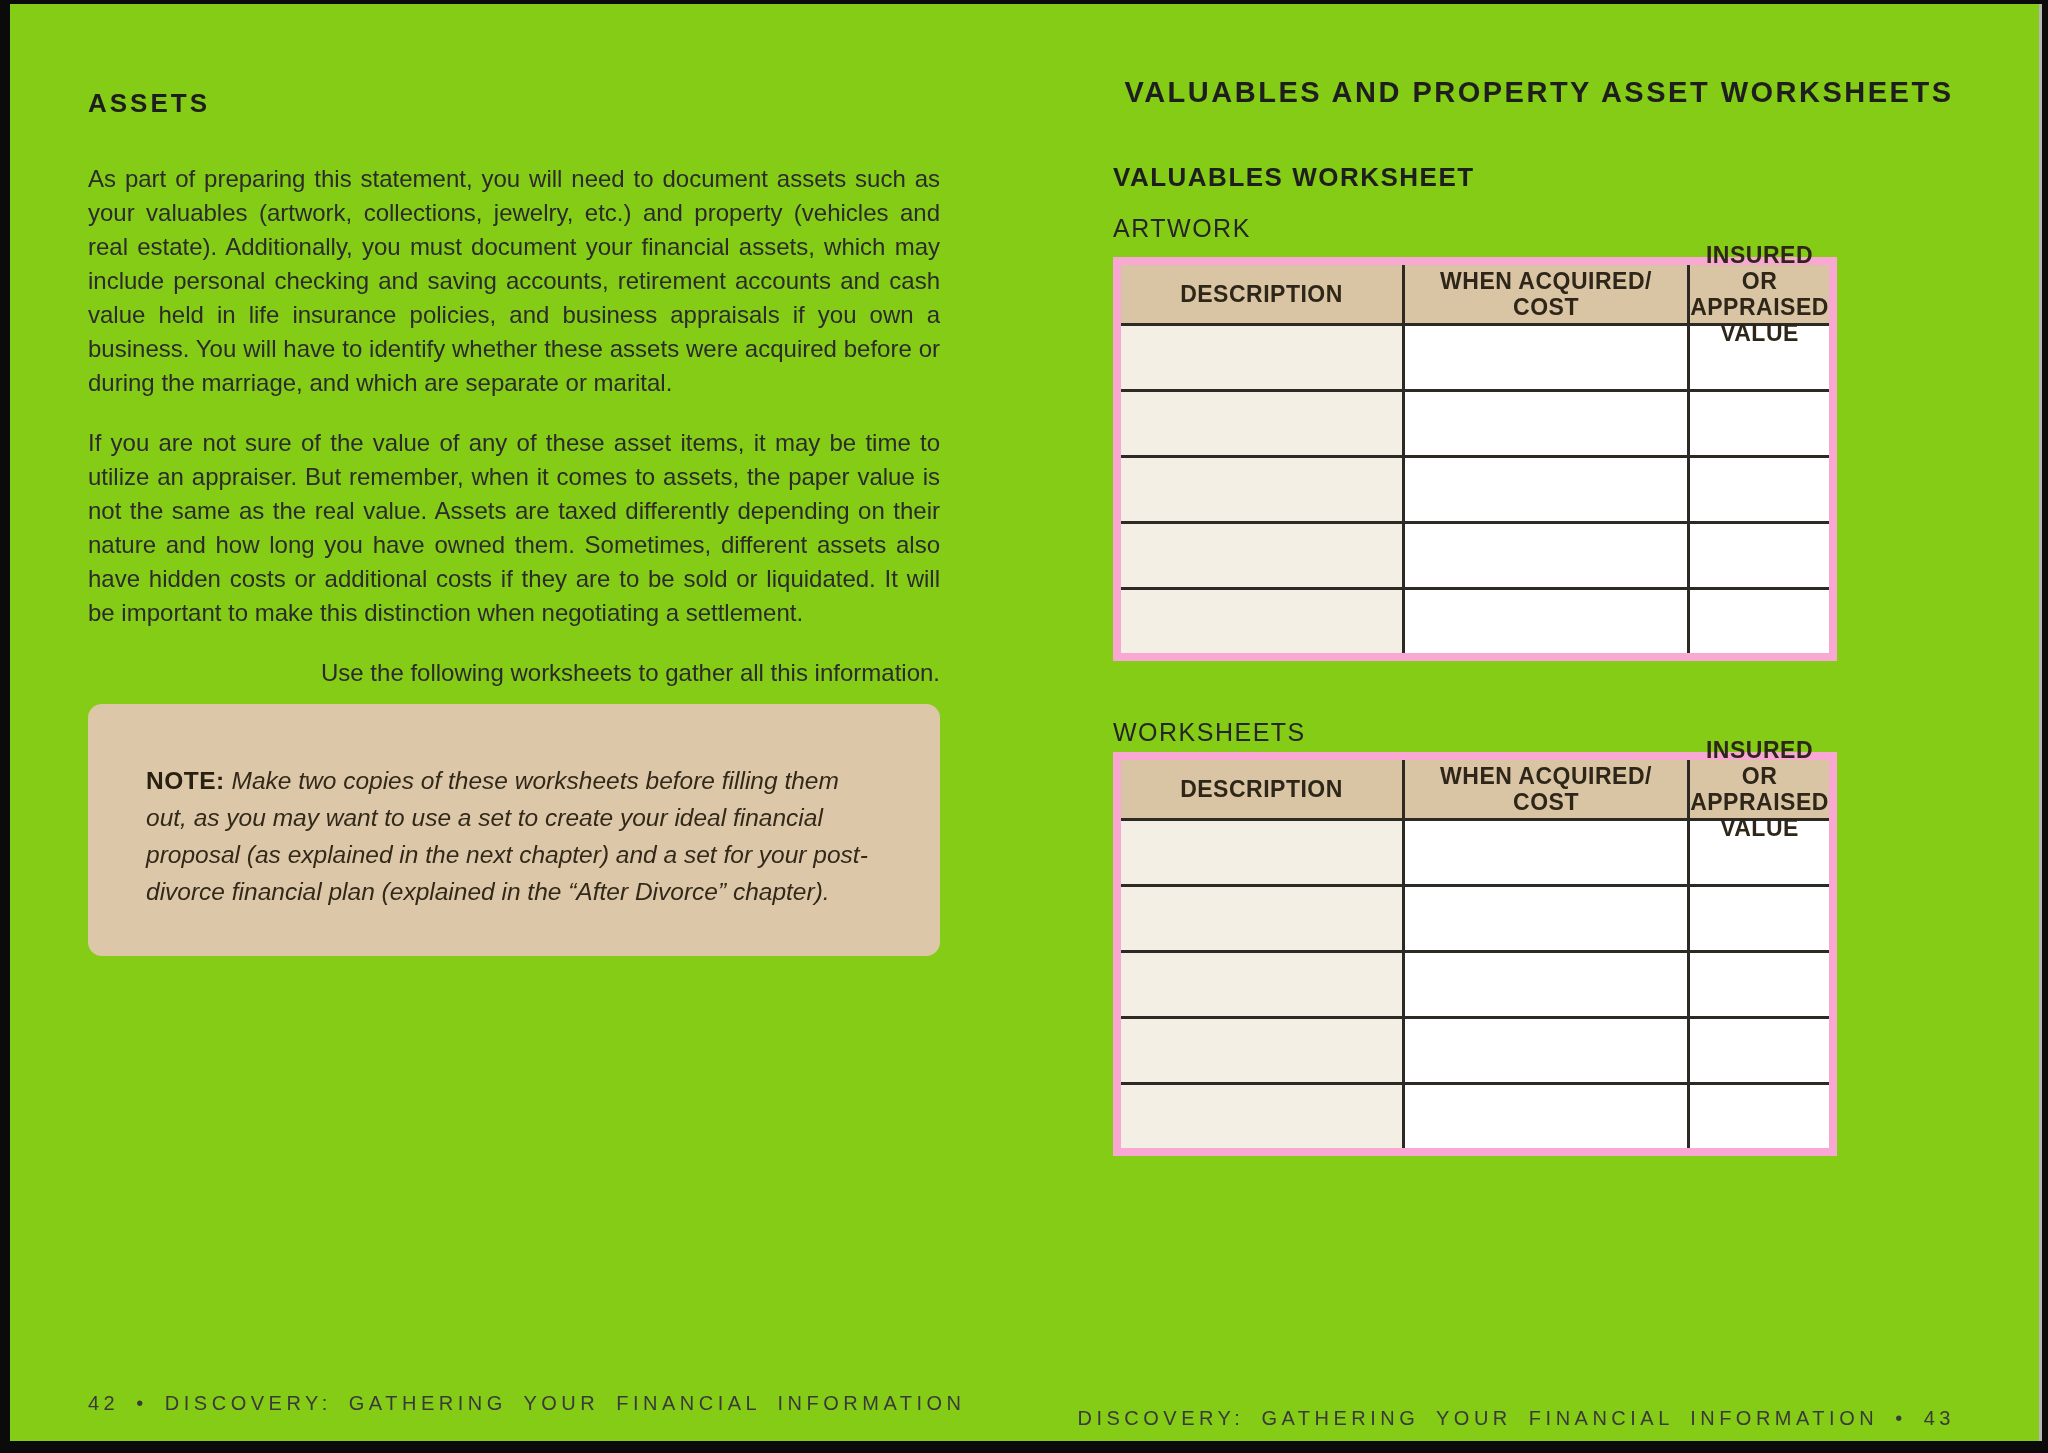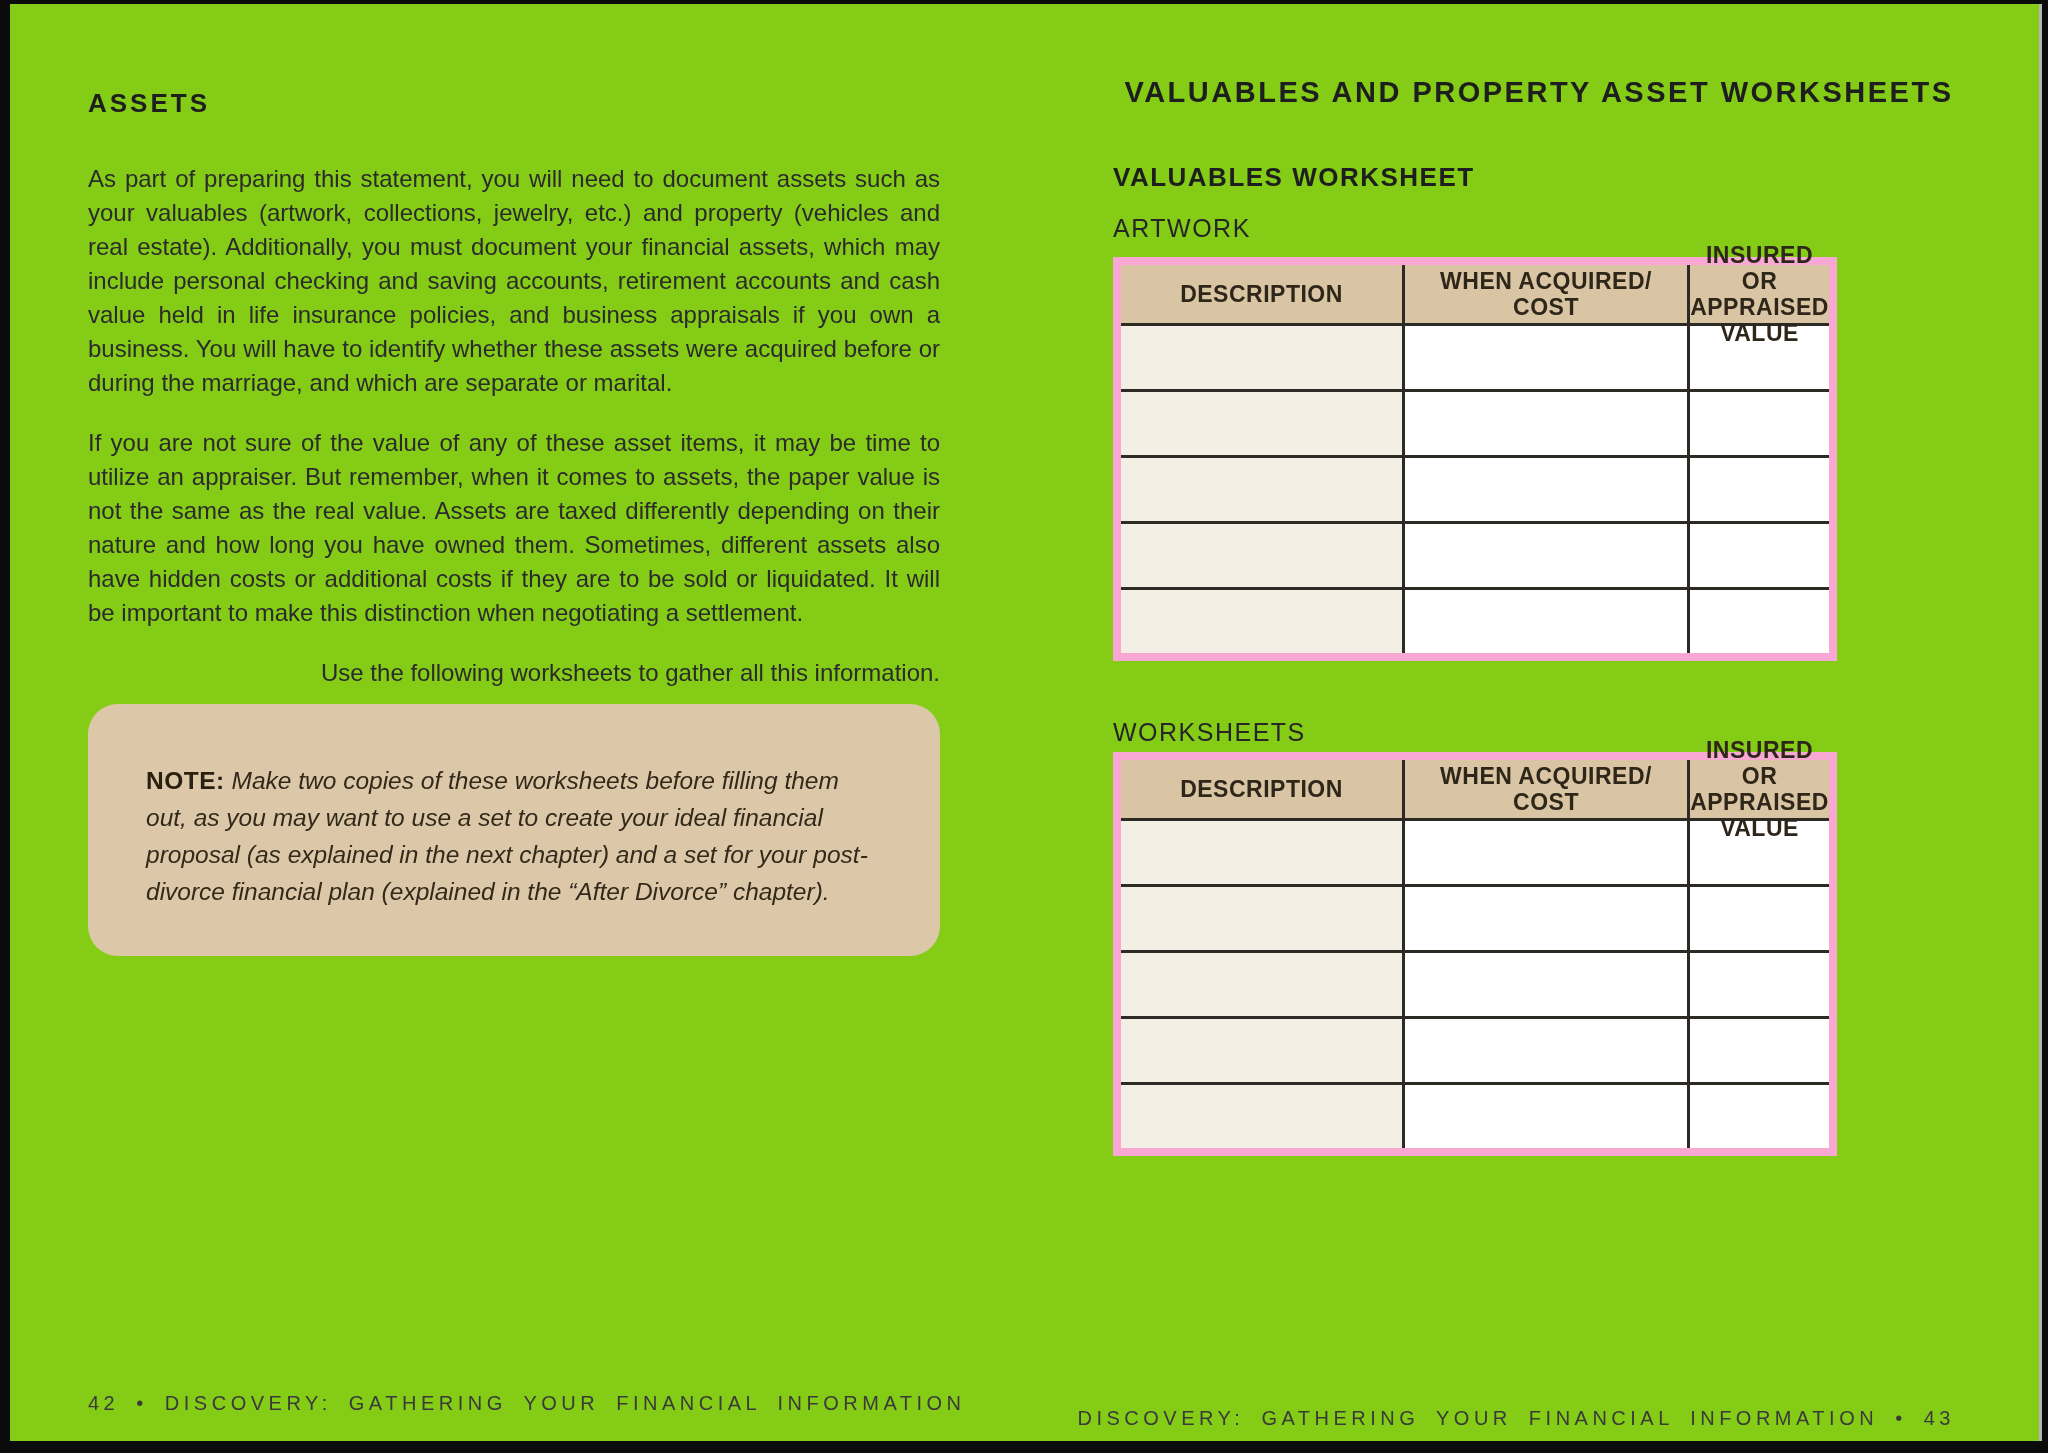--- a/index.html
+++ b/index.html
@@ -29,21 +29,21 @@
     font-size:24px;line-height:34px;color:#2b2b2b;
     text-align:justify;
   }
   .para-1{top:134px;}
   .para-2{top:398px;}
   .para-3{top:628px;text-align:right;}
   .note-box{
     position:absolute;left:78px;top:700px;
     width:852px;height:252px;
     background:#dcc8a8;
-    border-radius:30px;
+    border-radius:14px;
     box-sizing:border-box;
     padding:58px 58px 0 58px;
   }
   .note-text{
     font-size:24.5px;line-height:37px;color:#33291a;
     font-style:italic;
   }
   .note-label{
     font-style:normal;font-weight:bold;color:#2a2012;
     letter-spacing:0.5px;

